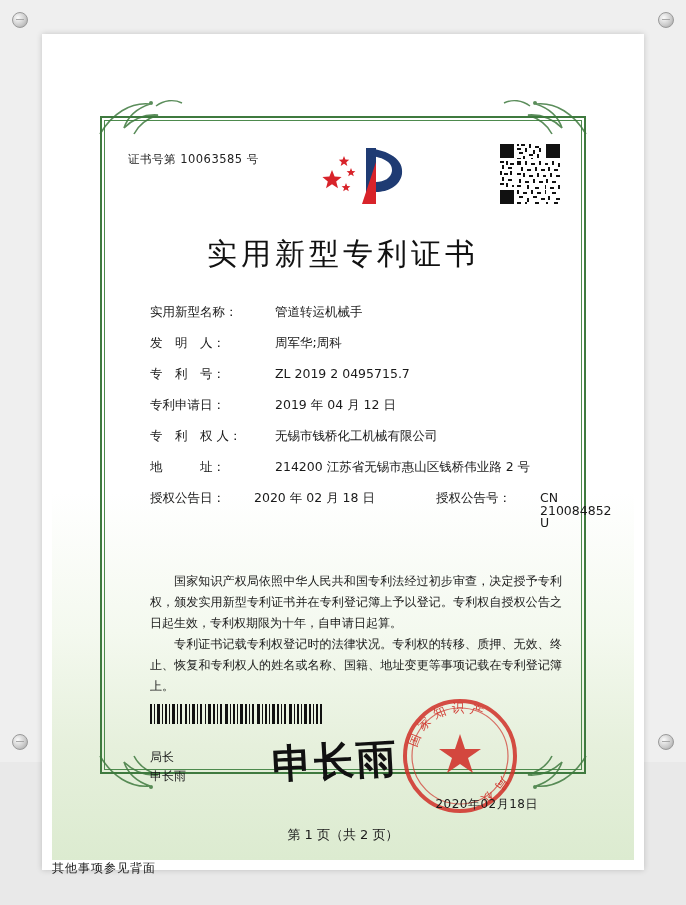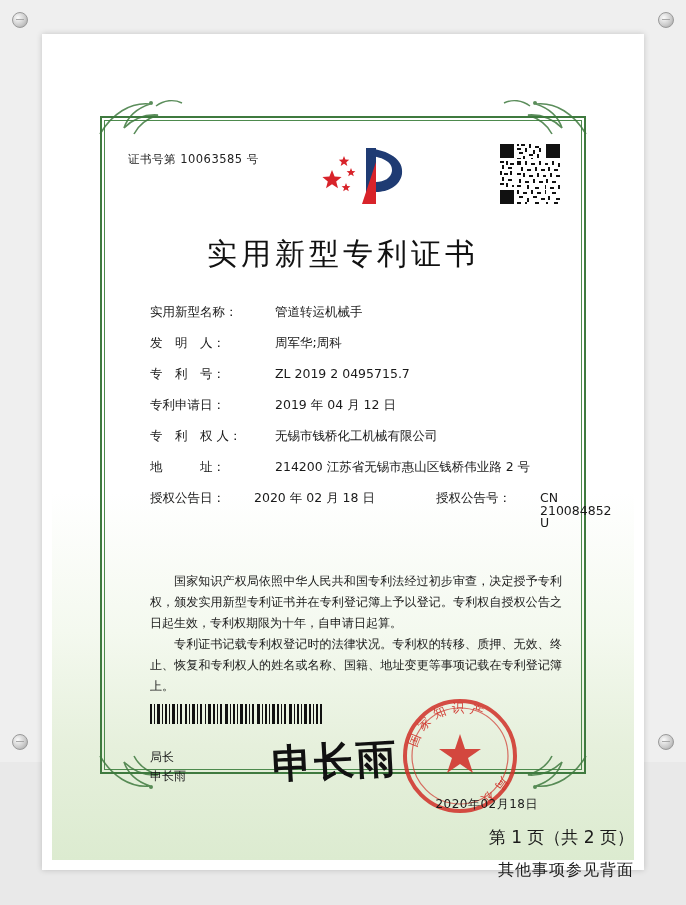--- a/index.html
+++ b/index.html
@@ -116,26 +116,26 @@
   }
   .signature{
     position:absolute;left:220px;top:690px;
     font-family:"DejaVu Serif","Liberation Serif",serif;
     font-size:40px;color:#111;letter-spacing:2px;
     transform:rotate(-3deg);
     font-weight:bold;
   }
 
   .page-no{
-    position:absolute;left:0;right:0;top:782px;text-align:right;
-    font-size:17px;color:#1a1a1a;
+    position:absolute;left:0;right:0;top:782px;text-align:center;
+    font-size:13px;color:#1a1a1a;
   }
   .footnote{
-    position:absolute;left:0;right:0;top:816px;text-align:right;
-    font-size:16px;color:#1a1a1a;letter-spacing:1px;
+    position:absolute;left:0;right:0;top:816px;text-align:left;
+    font-size:12px;color:#1a1a1a;letter-spacing:1px;
   }
 </style>
 </head>
 <body>
 
 <div class="page">
 
   <div class="screw tl"></div>
   <div class="screw tr"></div>
   <div class="screw bl"></div>

